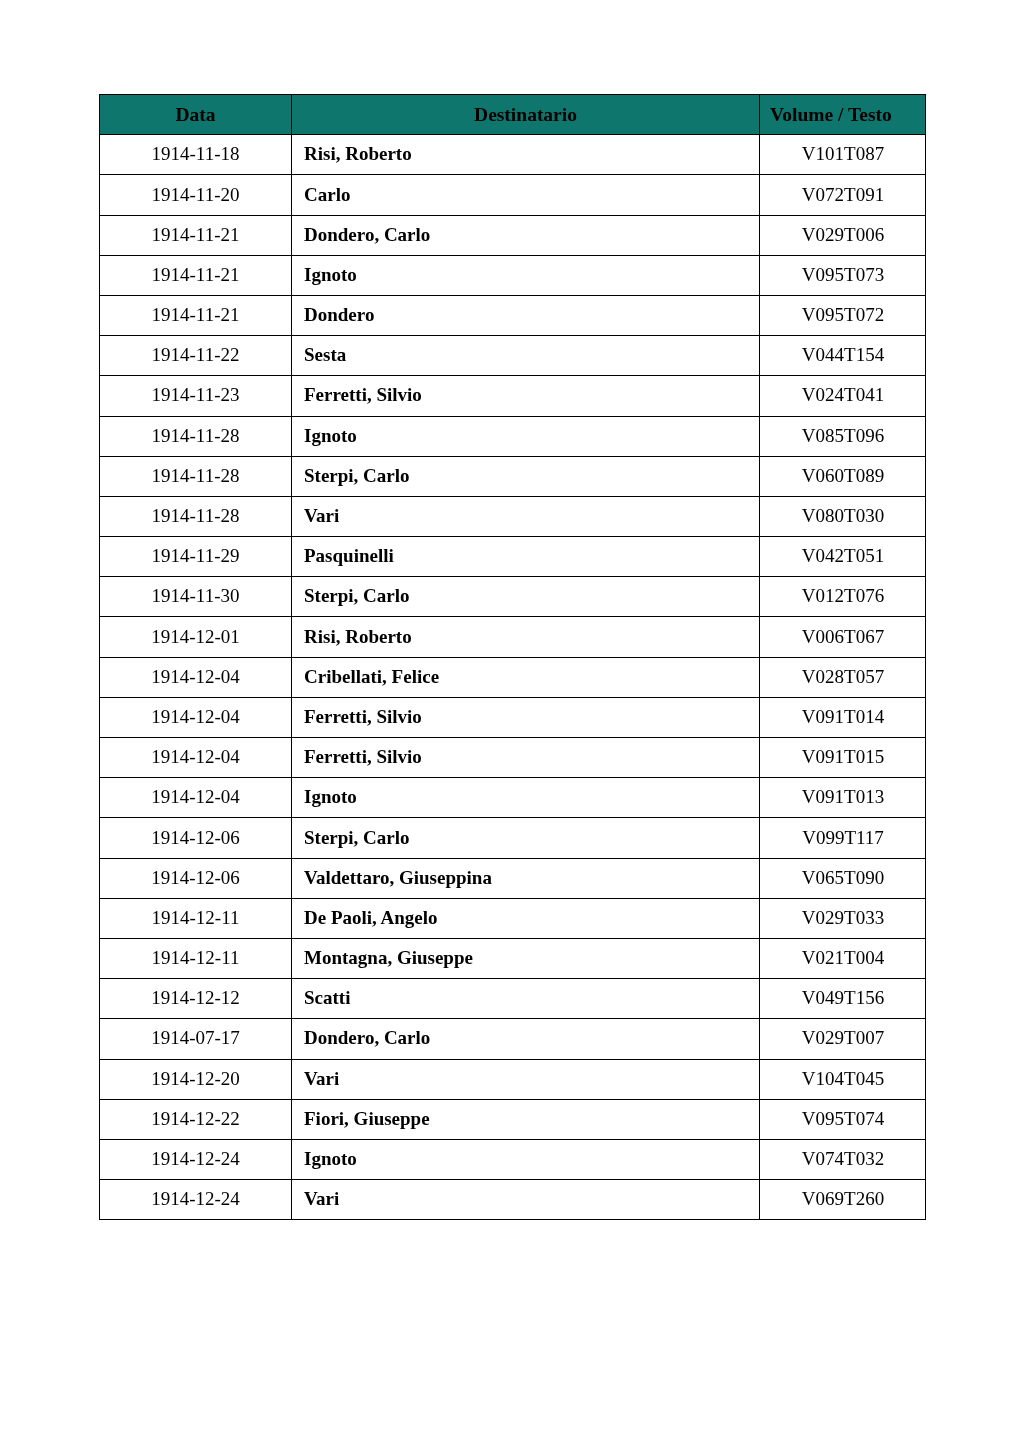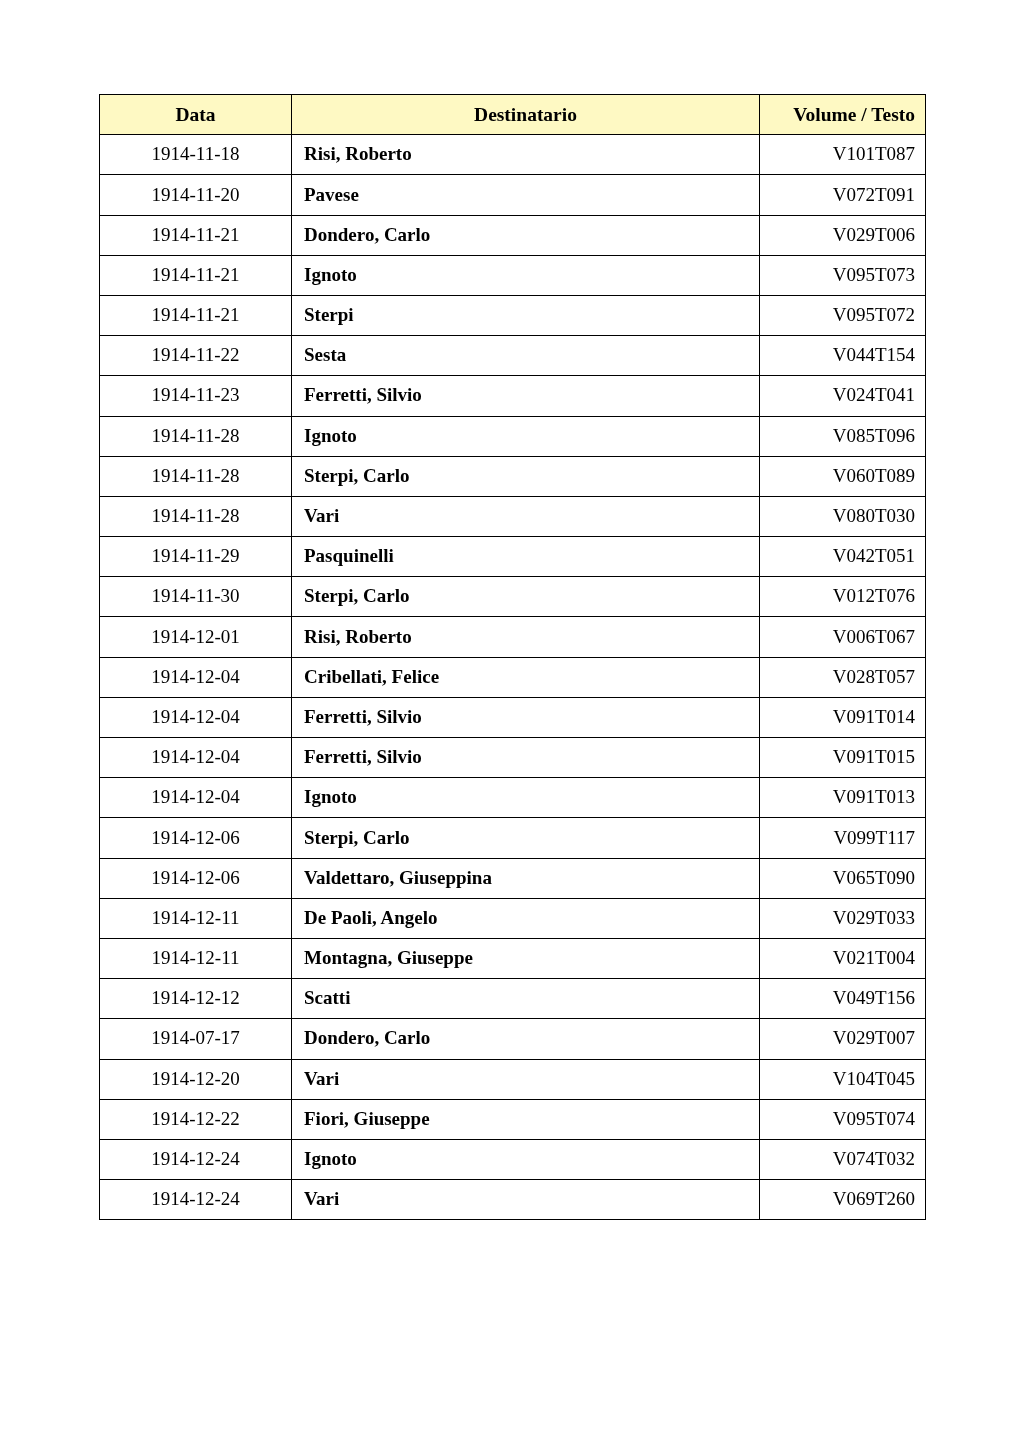--- a/index.html
+++ b/index.html
@@ -34,32 +34,32 @@
     border: 1px solid #000000;
     height: 39.2px;
     padding: 0 10px;
     font-size: 19px;
     line-height: 1.1;
     vertical-align: middle;
     overflow: hidden;
     white-space: nowrap;
   }
   table.doc-table thead th {
-    background: #fef9c3;
+    background: #0f766e;
     font-weight: bold;
     text-align: center;
     font-size: 19.5px;
   }
   table.doc-table thead th.th-data { text-align: center; }
   table.doc-table thead th.th-dest { text-align: center; }
-  table.doc-table thead th.th-vol  { text-align: right; }
+  table.doc-table thead th.th-vol  { text-align: left; }
 
   table.doc-table tbody td.cell-data { text-align: center; padding-left: 10px; }
   table.doc-table tbody td.cell-dest { text-align: left; padding-left: 12px; font-weight: bold; }
-  table.doc-table tbody td.cell-vol  { text-align: right; padding-left: 11px; }
+  table.doc-table tbody td.cell-vol  { text-align: center; padding-left: 11px; }
 </style>
 </head>
 <body>
 
 <div class="page">
   <table class="doc-table">
     <colgroup>
       <col class="c-data">
       <col class="c-dest">
       <col class="c-vol">
@@ -72,36 +72,36 @@
       </tr>
     </thead>
     <tbody id="table-body">
         <tr>
           <td class="cell-data">1914-11-18</td>
           <td class="cell-dest">Risi, Roberto</td>
           <td class="cell-vol">V101T087</td>
         </tr>
         <tr>
           <td class="cell-data">1914-11-20</td>
-          <td class="cell-dest">Pavese</td>
+          <td class="cell-dest">Carlo</td>
           <td class="cell-vol">V072T091</td>
         </tr>
         <tr>
           <td class="cell-data">1914-11-21</td>
           <td class="cell-dest">Dondero, Carlo</td>
           <td class="cell-vol">V029T006</td>
         </tr>
         <tr>
           <td class="cell-data">1914-11-21</td>
           <td class="cell-dest">Ignoto</td>
           <td class="cell-vol">V095T073</td>
         </tr>
         <tr>
           <td class="cell-data">1914-11-21</td>
-          <td class="cell-dest">Sterpi</td>
+          <td class="cell-dest">Dondero</td>
           <td class="cell-vol">V095T072</td>
         </tr>
         <tr>
           <td class="cell-data">1914-11-22</td>
           <td class="cell-dest">Sesta</td>
           <td class="cell-vol">V044T154</td>
         </tr>
         <tr>
           <td class="cell-data">1914-11-23</td>
           <td class="cell-dest">Ferretti, Silvio</td>

